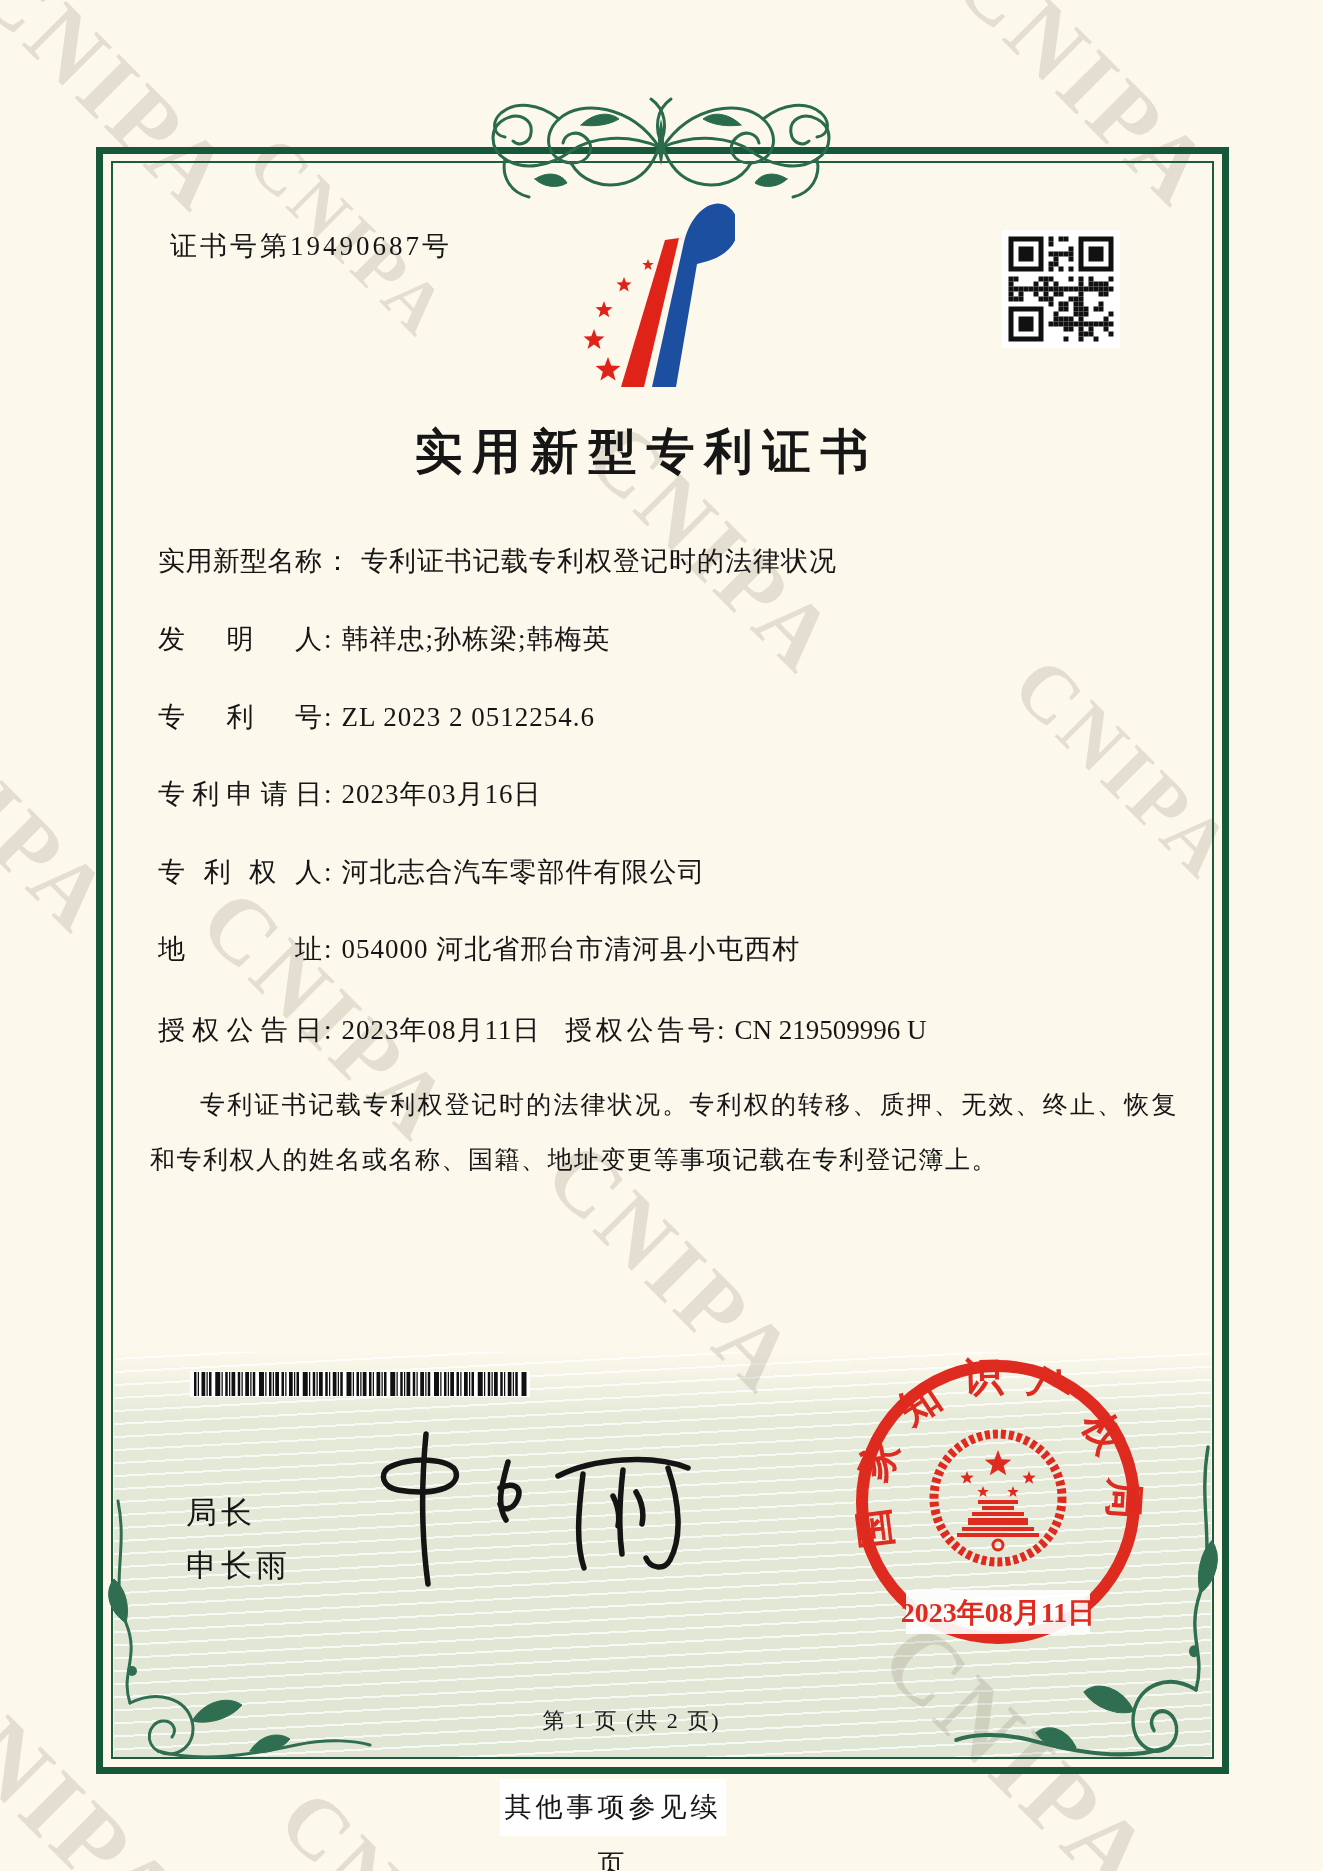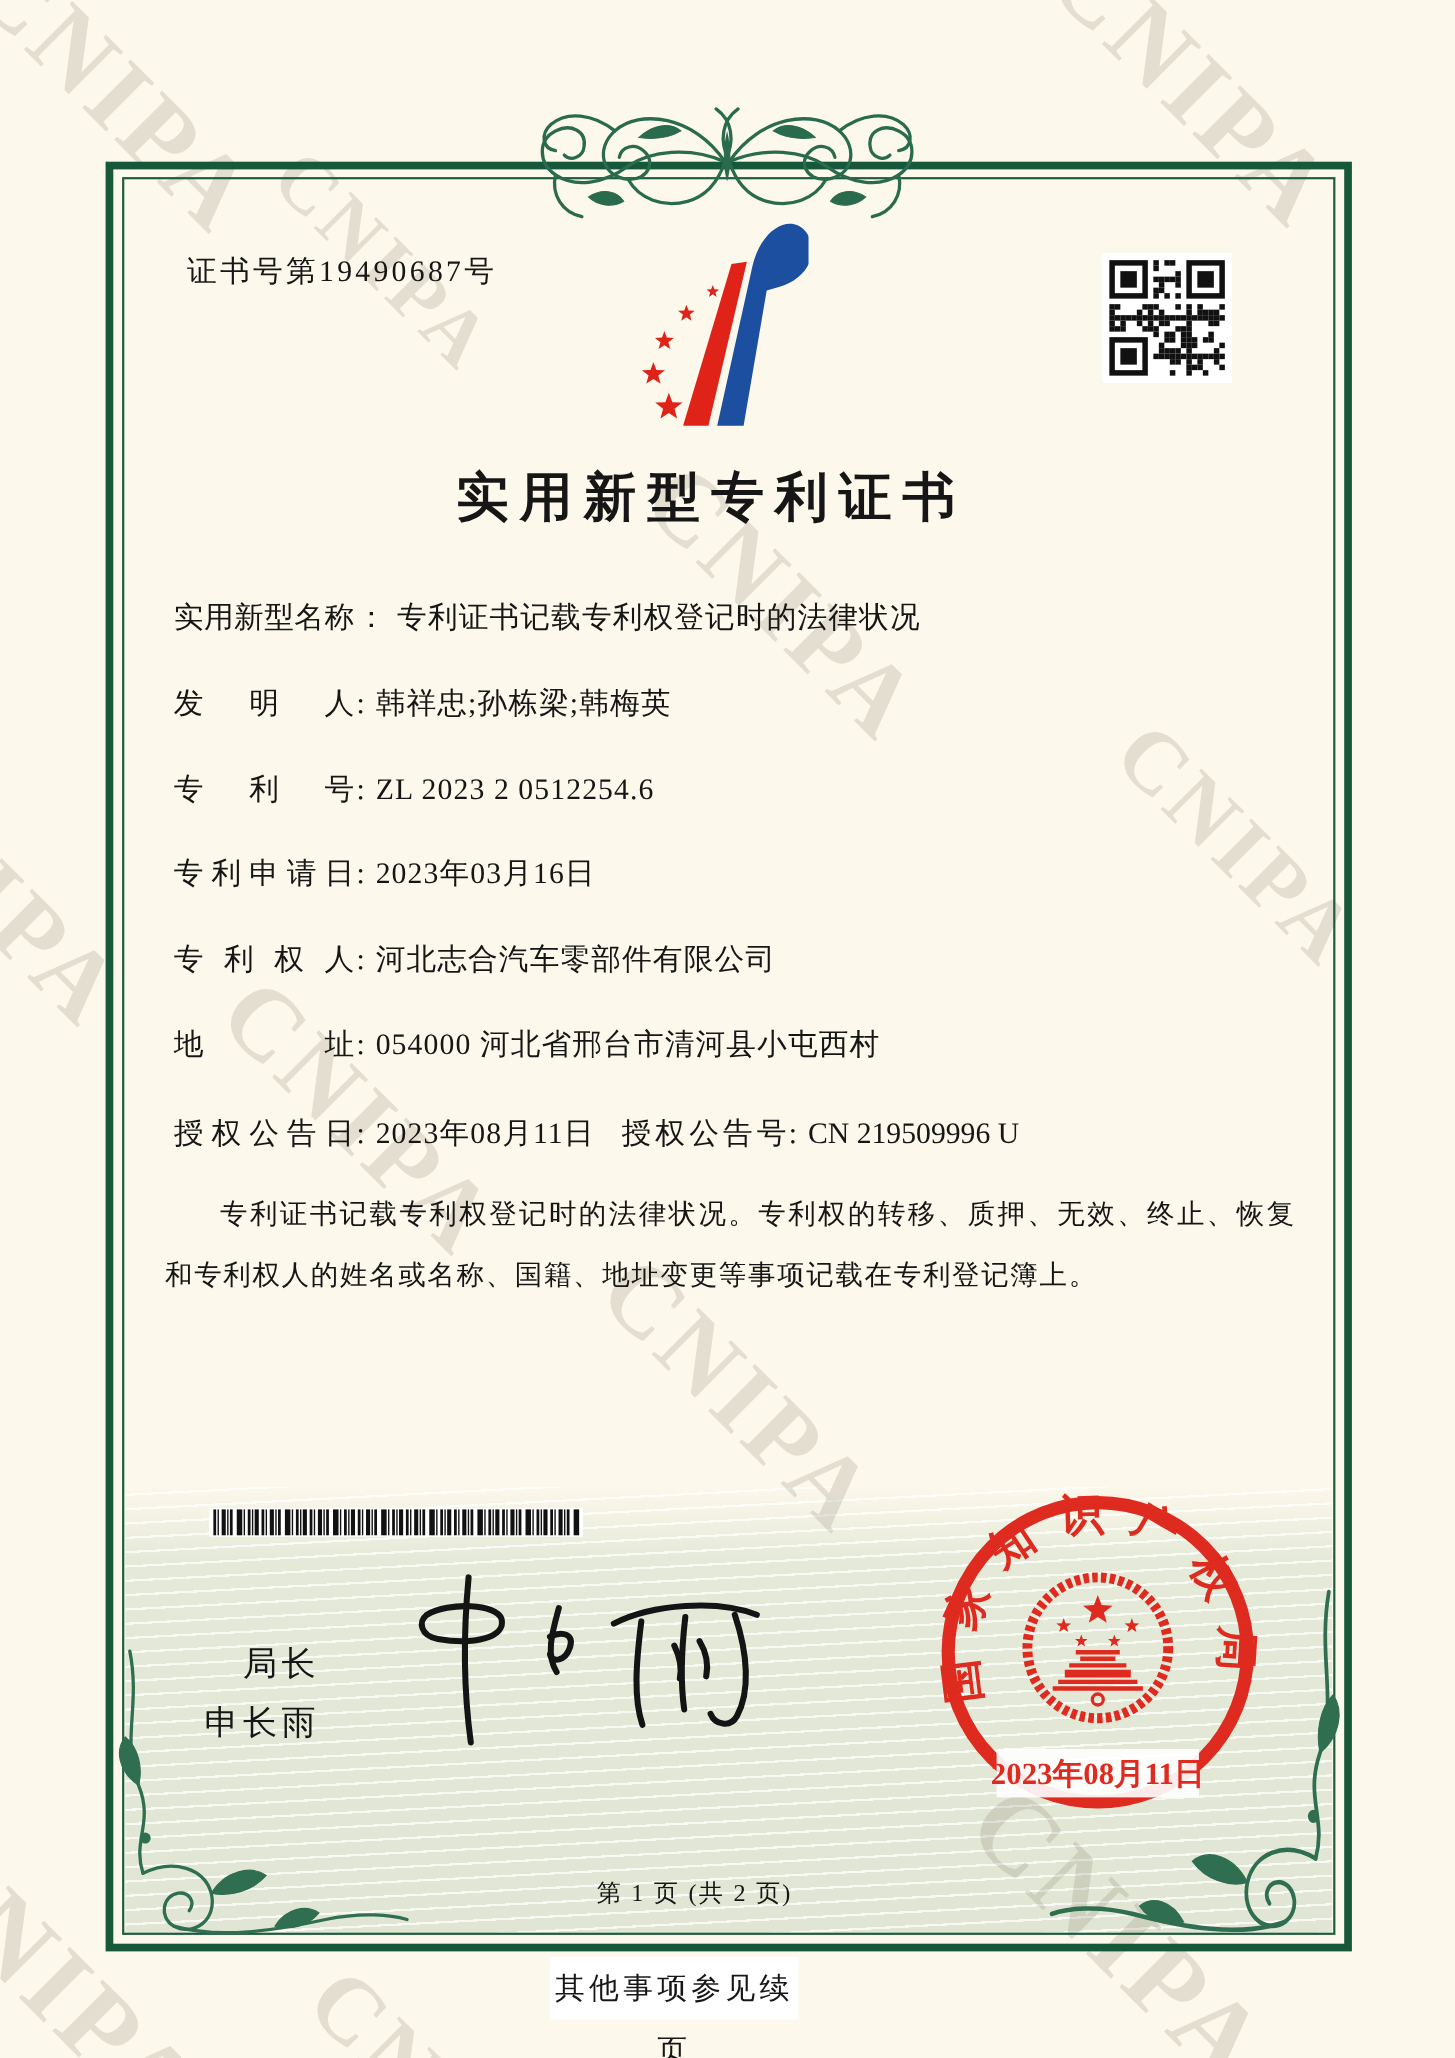--- a/index.html
+++ b/index.html
@@ -42,21 +42,21 @@
   .grant-no{position:absolute;left:565px;top:1012px;z-index:4;font-size:27px;white-space:nowrap;}
   .grant-no .lbl{display:inline-block;width:150px;text-align:justify;text-align-last:justify;}
   .grant-no .colon{display:inline-block;margin:0 10px 0 2px;}
   
   .body-text{position:absolute;left:150px;top:1078px;width:1028px;z-index:4;}
   .para{font-size:25px;line-height:2.18;text-indent:2em;text-align:justify;
     letter-spacing:1.5px;margin:0 0 16px 0;}
   
   .barcode{position:absolute;left:190px;top:1371px;z-index:4;background:#fff;padding:1px 2px;}
   .sig-title{position:absolute;left:186px;top:1492px;z-index:5;font-size:31px;font-weight:500;
-    font-family:"Liberation Sans","DejaVu Sans",sans-serif;letter-spacing:4px;margin-left:35px;}
+    font-family:"Liberation Sans","DejaVu Sans",sans-serif;letter-spacing:4px;}
   .sig-name{position:absolute;left:186px;top:1545px;z-index:5;font-size:31px;font-weight:500;
     font-family:"Liberation Sans","DejaVu Sans",sans-serif;letter-spacing:4px;}
   .sig-svg{position:absolute;left:368px;top:1426px;z-index:5;}
   .seal{position:absolute;left:848px;top:1352px;z-index:5;opacity:.96;}
   .page-num{position:absolute;left:0;right:60px;top:1706px;z-index:4;text-align:center;
     font-size:22px;letter-spacing:2px;}
   .footer-note{position:absolute;left:500px;top:1779px;width:226px;height:57px;z-index:4;
     background:#fff;text-align:center;line-height:57px;font-size:27px;letter-spacing:4px;}
 </style>
 </head>

